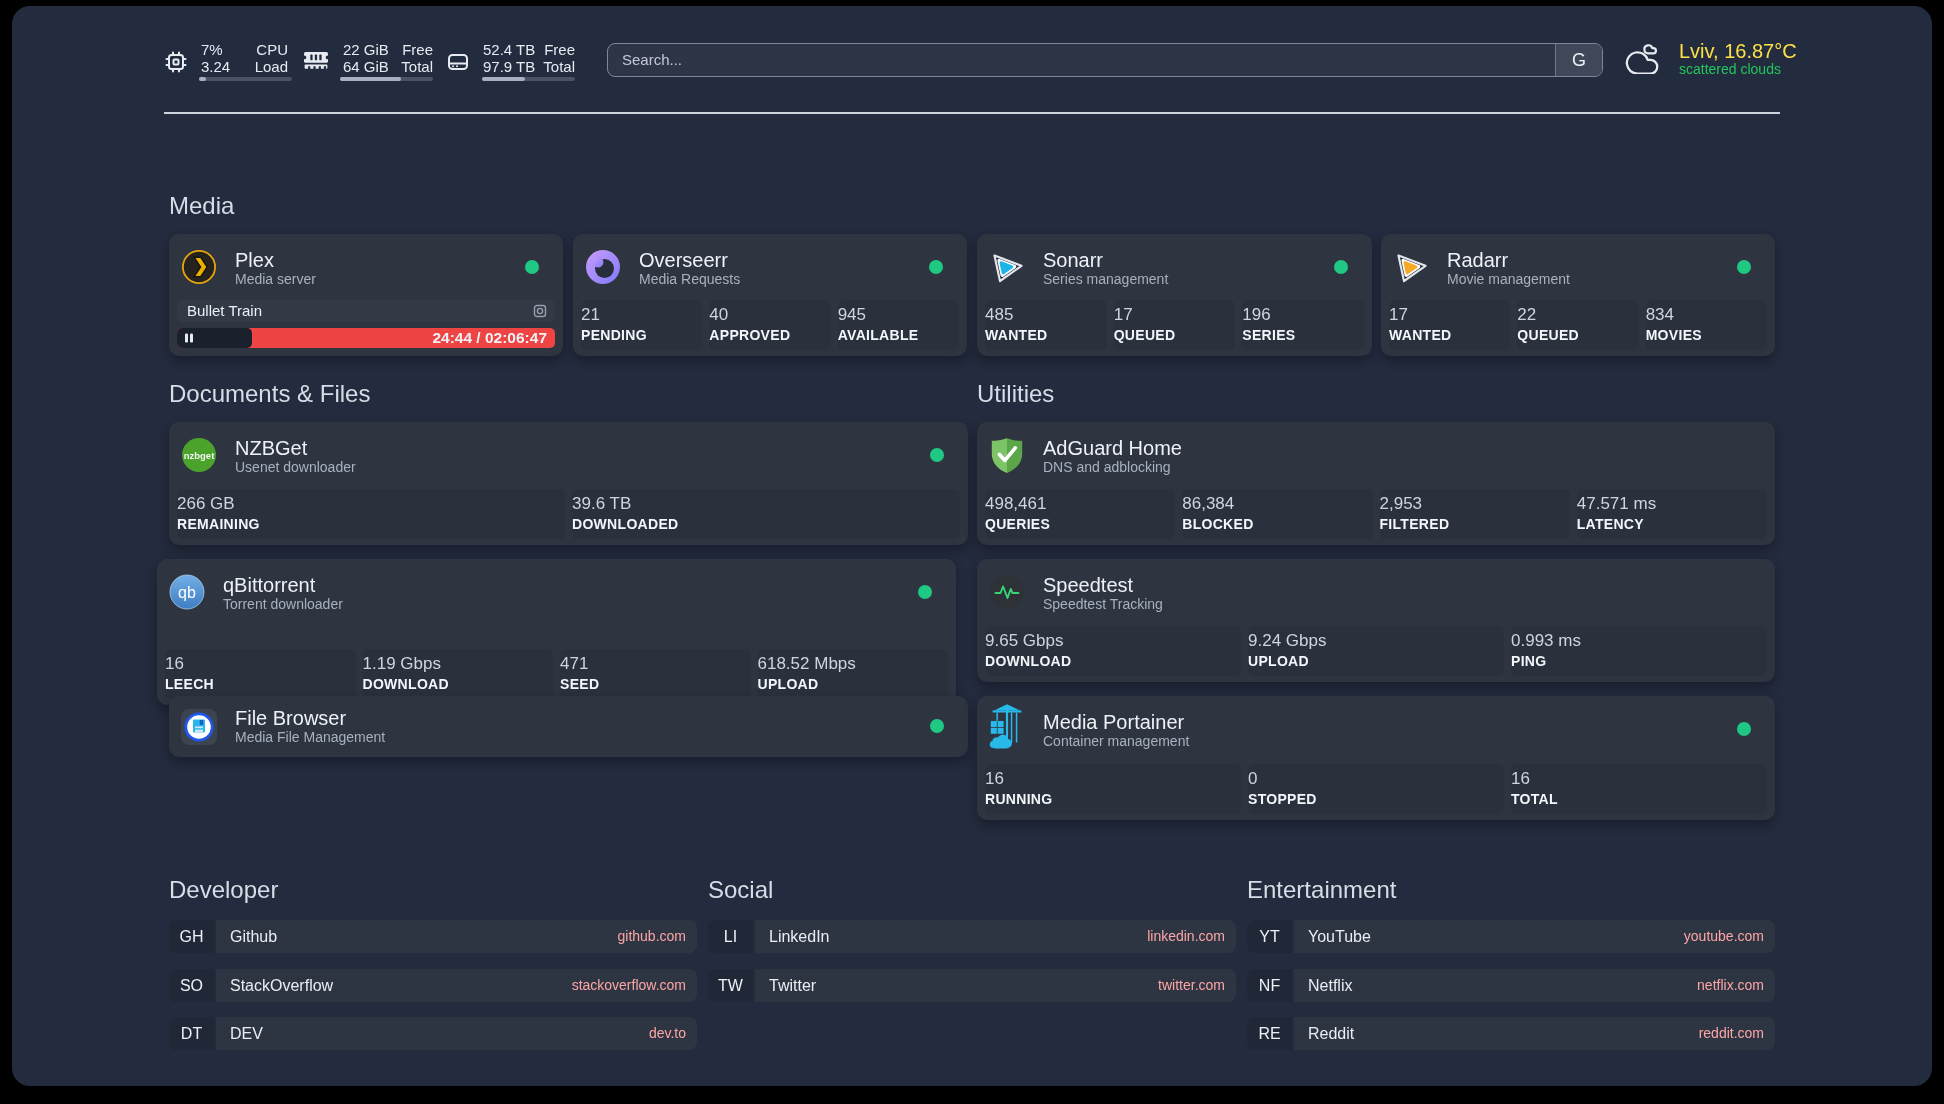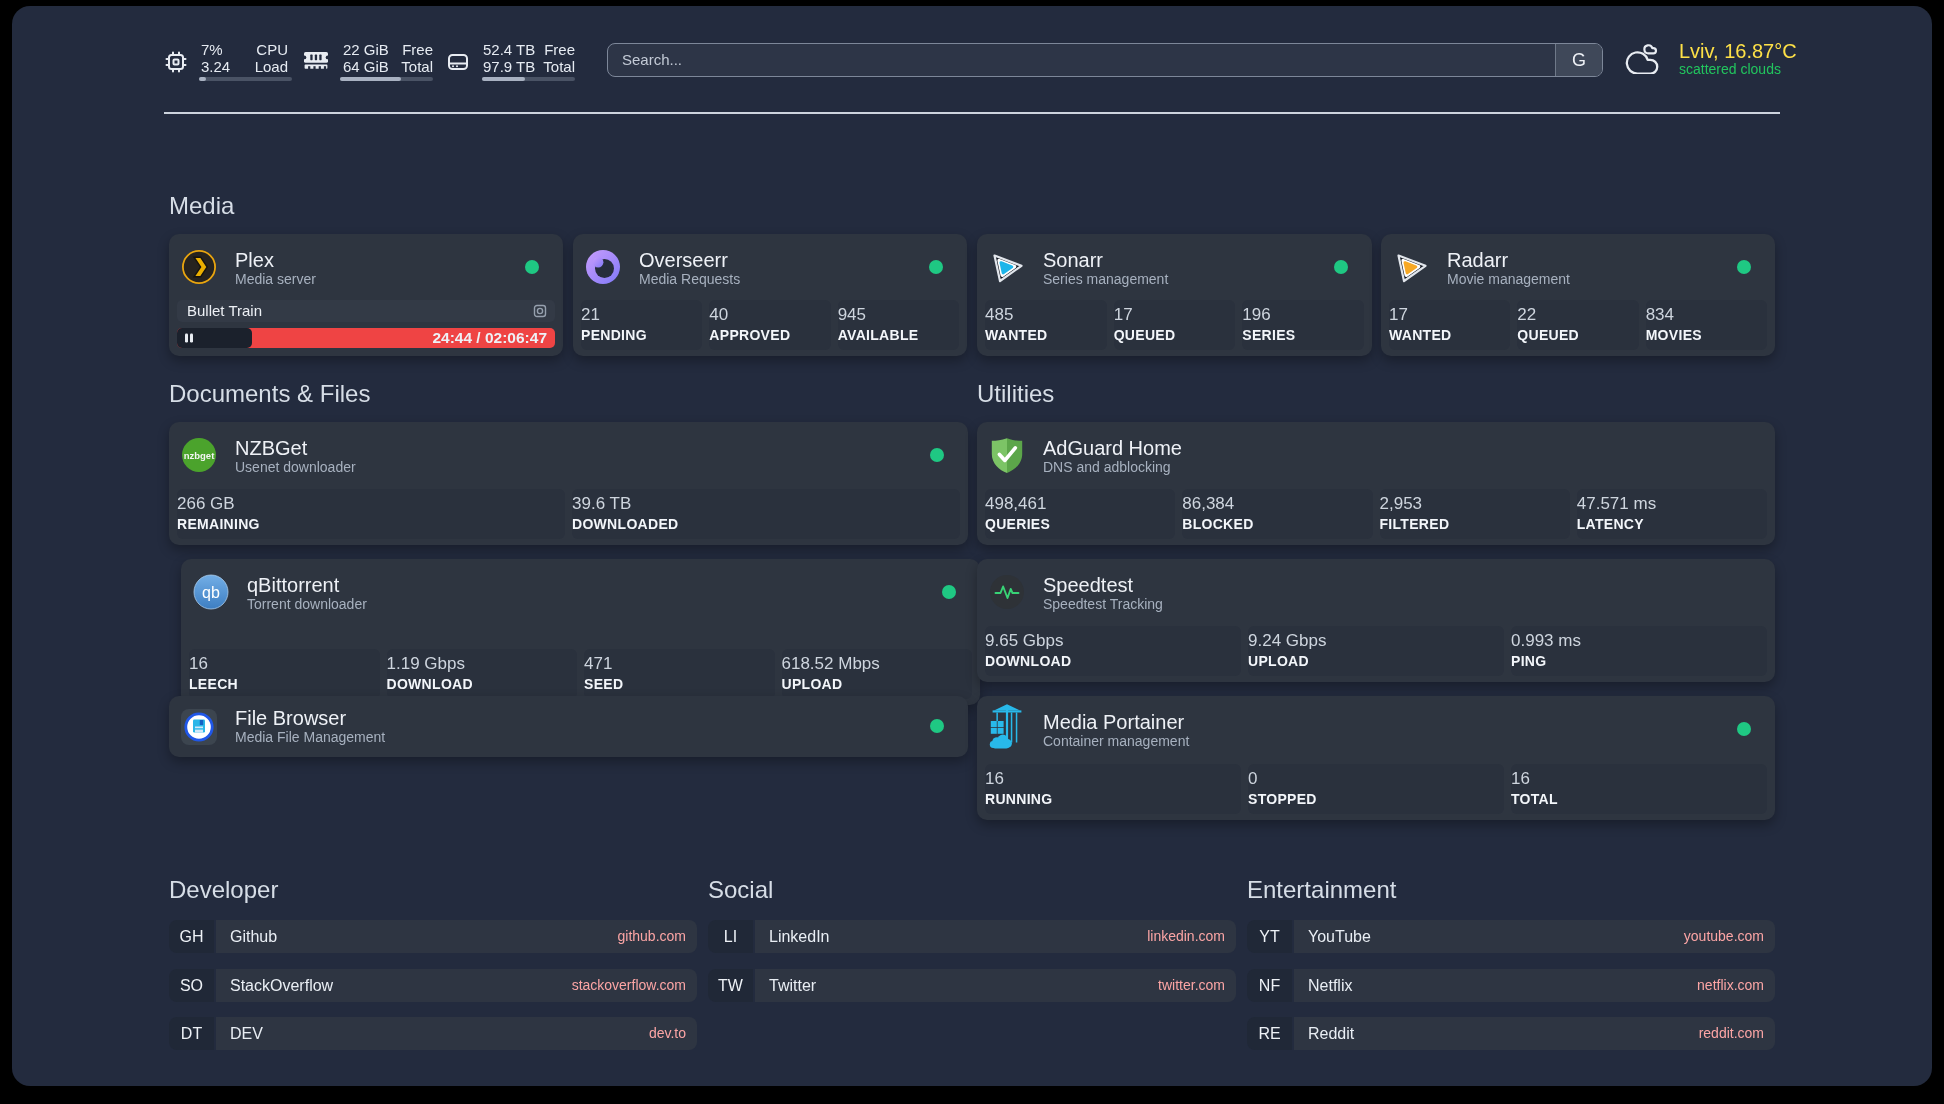--- a/index.html
+++ b/index.html
@@ -306,21 +306,21 @@
         <div class="sn">2,953</div>
         <div class="sl">FILTERED</div>
       </div>
     <div class="st">
         <div class="sn">47.571 ms</div>
         <div class="sl">LATENCY</div>
       </div>
   </div>
 </div>
 
-<div class="card" style="left:181px;top:559px;width:799px;height:146px">
+<div class="card" style="left:157px;top:559px;width:799px;height:146px">
   <svg class="cicon" viewBox="0 0 36 36">
     <defs>
         <linearGradient id="qbg" x1="0" y1="0" x2="0" y2="1">
       <stop offset="0" stop-color="#73aee6"></stop>
           <stop offset="1" stop-color="#3d7ec2"></stop>
     </linearGradient>
       </defs>
     <circle cx="18" cy="18" r="17" fill="url(#qbg)" stroke="#a9cae8" stroke-width="0.8"></circle>
     <text x="18" y="24" text-anchor="middle" font-size="16" fill="#fff" font-family="Liberation Sans, sans-serif">qb</text>
   </svg>

